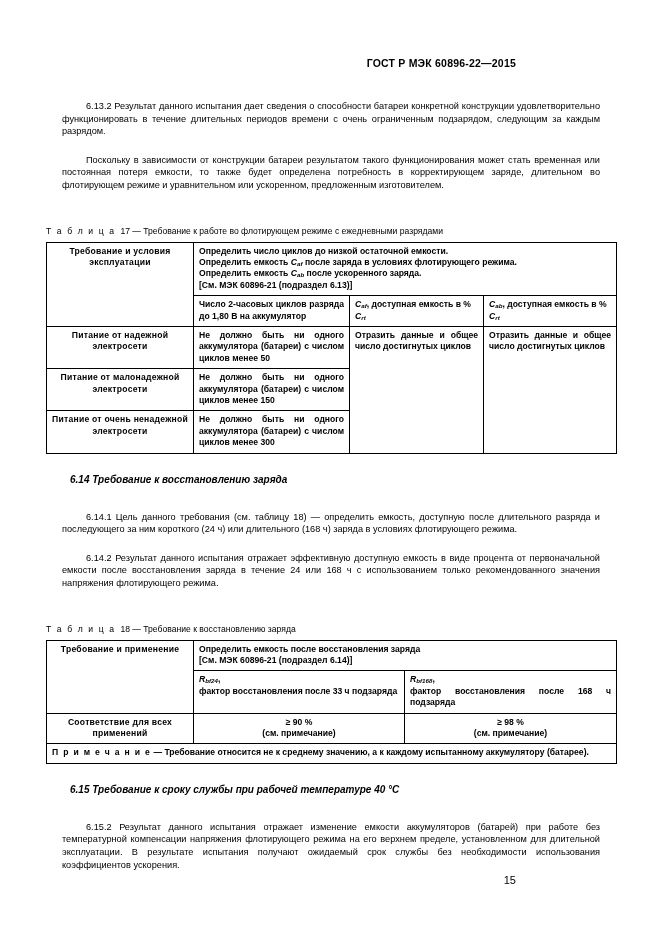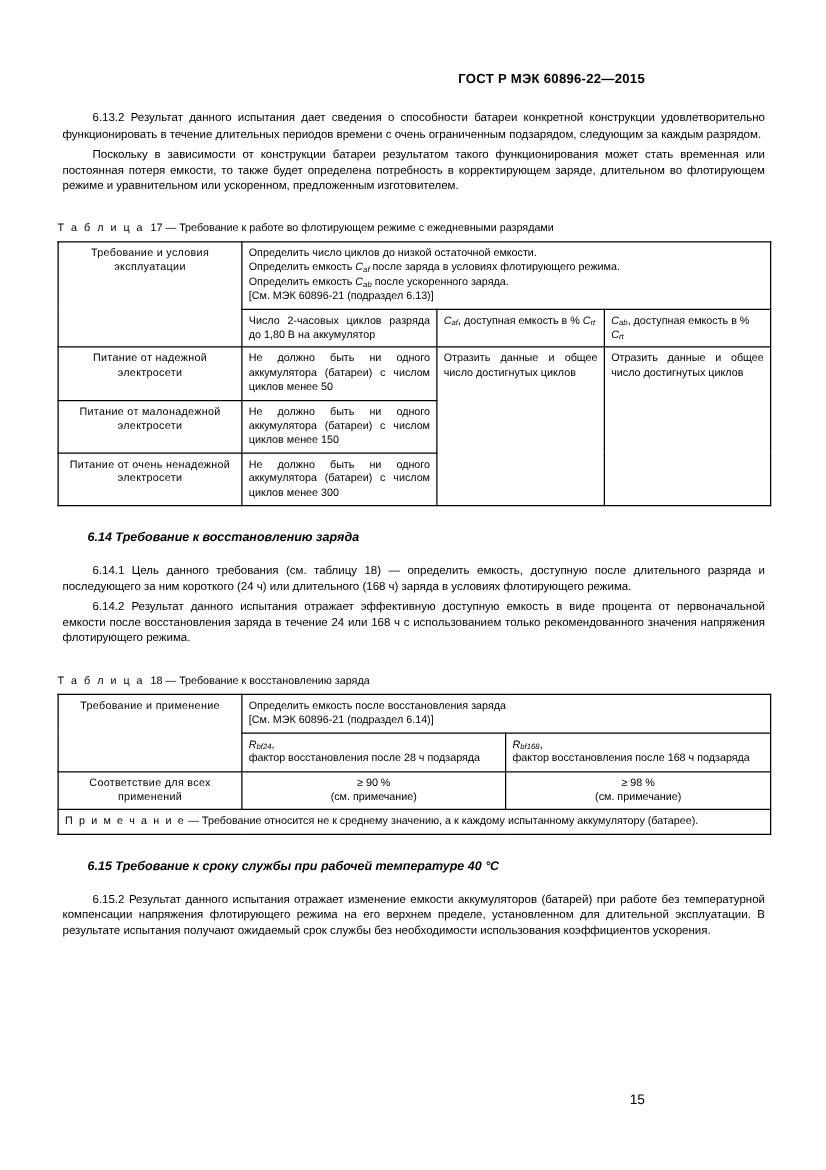--- a/index.html
+++ b/index.html
@@ -32,21 +32,21 @@
     letter-spacing: 0.02em;
     white-space: nowrap;
   }
   .content {
     position: absolute;
     left: 46px;
     top: 84px;
     width: 570px;
   }
   p.body-text {
-    margin: 4px;
+    margin: 16px;
     font-size: 9.2px;
     line-height: 12.6px;
     text-align: justify;
     text-indent: 24px;
     hyphens: manual;
   }
   p.body-text + p.body-text {
     margin-top: 0;
   }
   .sec-head {
@@ -74,20 +74,21 @@
     width: 570px;
     table-layout: fixed;
     margin: 0;
   }
   table.gost td {
     border: 0.8px solid #000;
     font-size: 8.6px;
     line-height: 11.4px;
     vertical-align: top;
     padding: 3px 5px 4px 5px;
+    font-weight: bold;
   }
   td.lbl {
     text-align: center;
     font-size: 7.6px;
     line-height: 10.4px;
     letter-spacing: 0.25px;
     padding-top: 5px;
   }
   td.just {
     text-align: justify;
@@ -202,21 +203,21 @@
         <tr>
           <td class="lbl" rowspan="2">Требование и применение</td>
           <td colspan="2">
             <div>Определить емкость после восстановления заряда</div>
             <div>[См. МЭК 60896-21 (подраздел 6.14)]</div>
           </td>
         </tr>
         <tr>
           <td class="just">
             <div><i class="var"><span>R</span><sub>bf24</sub></i>,</div>
-            <div>фактор восстановления после 28 ч подзаряда</div>
+            <div>фактор восстановления после 33 ч подзаряда</div>
           </td>
           <td class="just">
             <div><i class="var"><span>R</span><sub>bf168</sub></i>,</div>
             <div>фактор восстановления после 168 ч подзаряда</div>
           </td>
         </tr>
         <tr>
           <td class="lbl">Соответствие для всех применений</td>
           <td class="ctr">
             <div>≥ 90 %</div>

